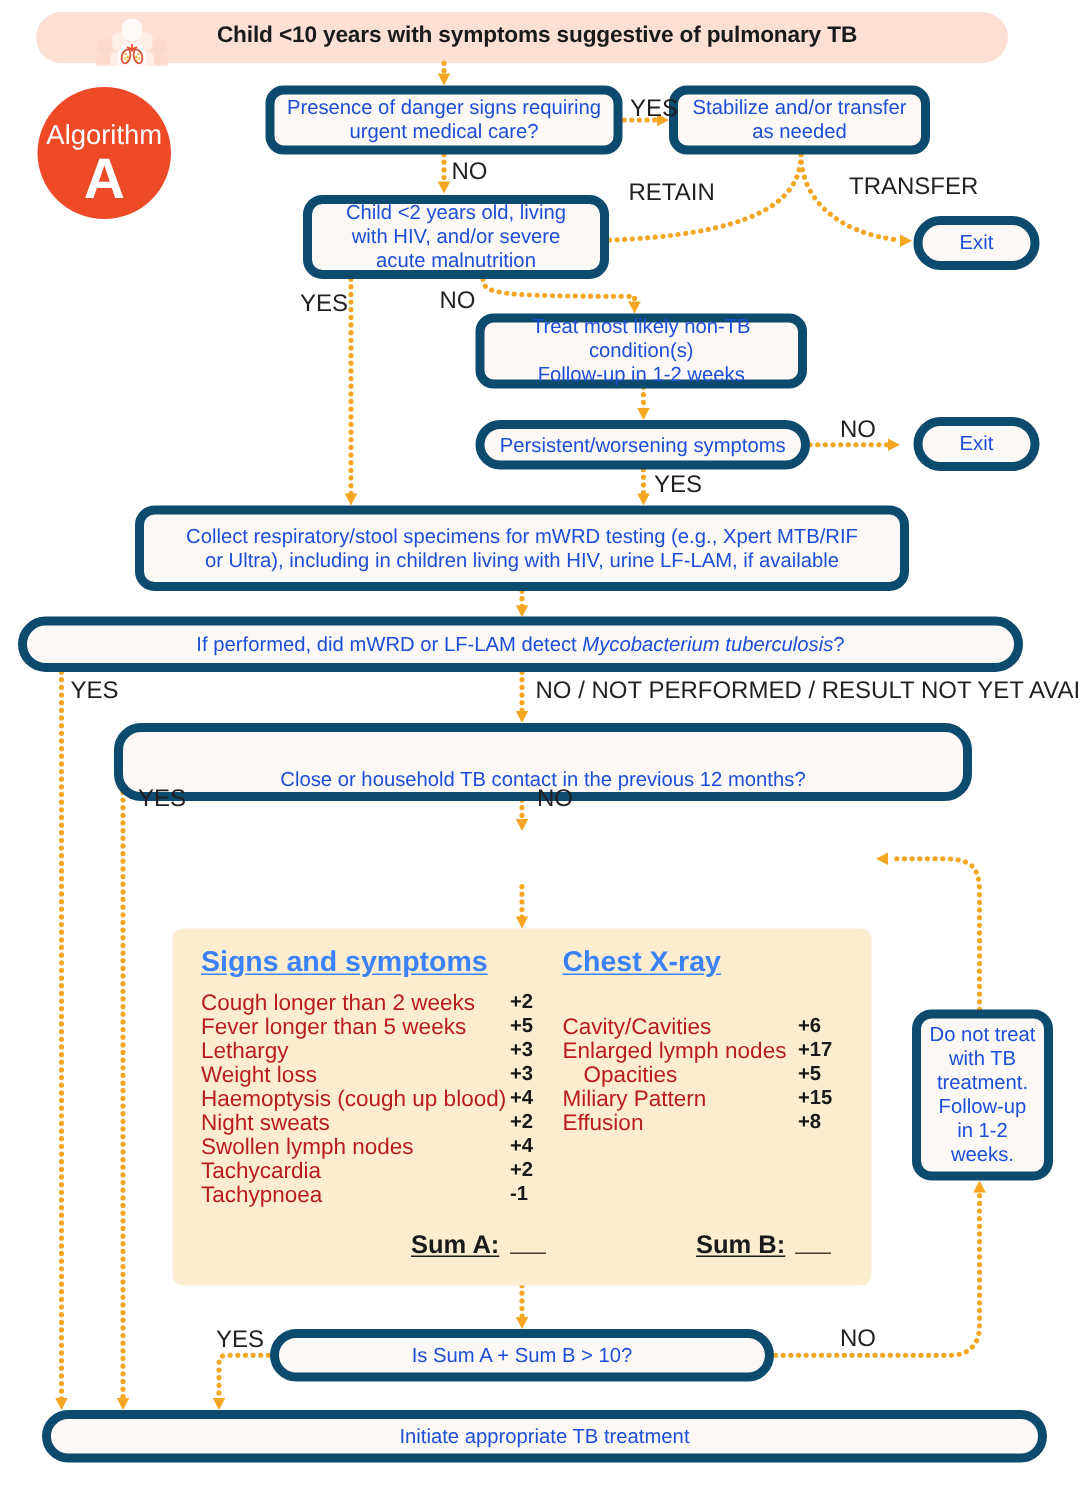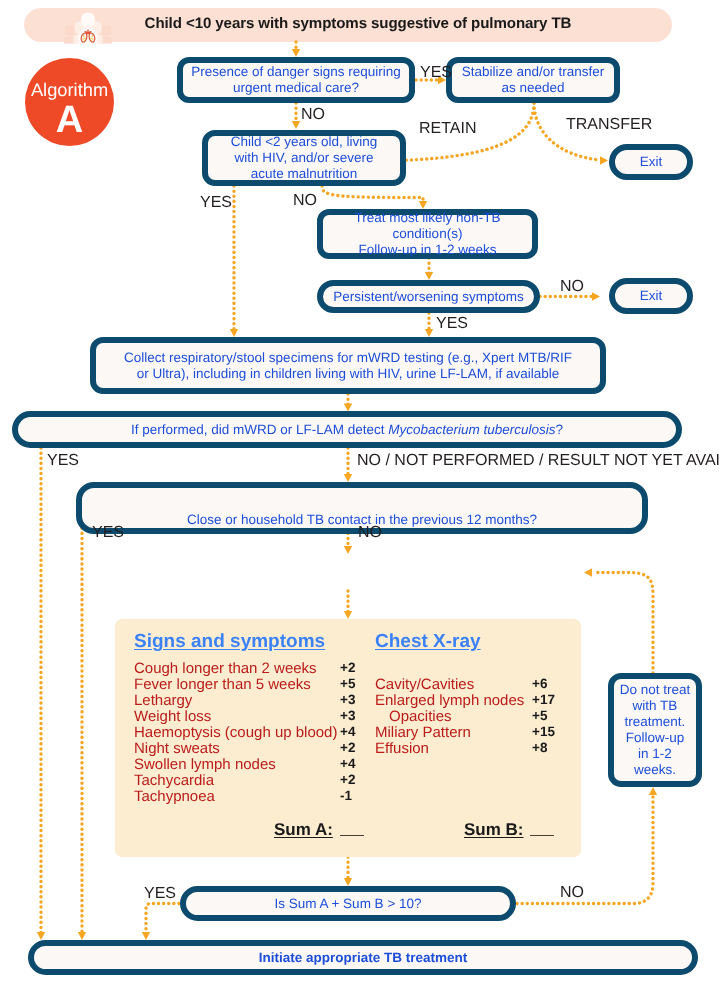--- a/index.html
+++ b/index.html
@@ -179,21 +179,21 @@
     <span>Do not treat
 with TB
 treatment.
 Follow-up
 in 1-2
 weeks.</span></div>
 
   <div class="node" style="left:180px;top:886px;width:336px;height:35px;border-radius:17.5px;">
     <span>Is Sum A + Sum B &gt; 10?</span></div>
 
-  <div class="node" style="left:28px;top:940px;width:670px;height:35px;border-radius:17.5px;font-weight:bold;">
+  <div class="node" style="left:28px;top:940px;width:670px;height:35px;border-radius:17.5px;font-weight:normal;">
     <span>Initiate appropriate TB treatment</span></div>
 
   <div class="scorebox"></div>
 
   <div id="labels">
       <div class="lbl" style="left: 420px; top: 65px;">YES</div>
       <div class="lbl" style="left: 301px; top: 107px;">NO</div>
       <div class="lbl" style="left: 419px; top: 121px;">RETAIN</div>
       <div class="lbl" style="left: 566px; top: 117px;">TRANSFER</div>
       <div class="lbl" style="left: 200px; top: 195px;">YES</div>

